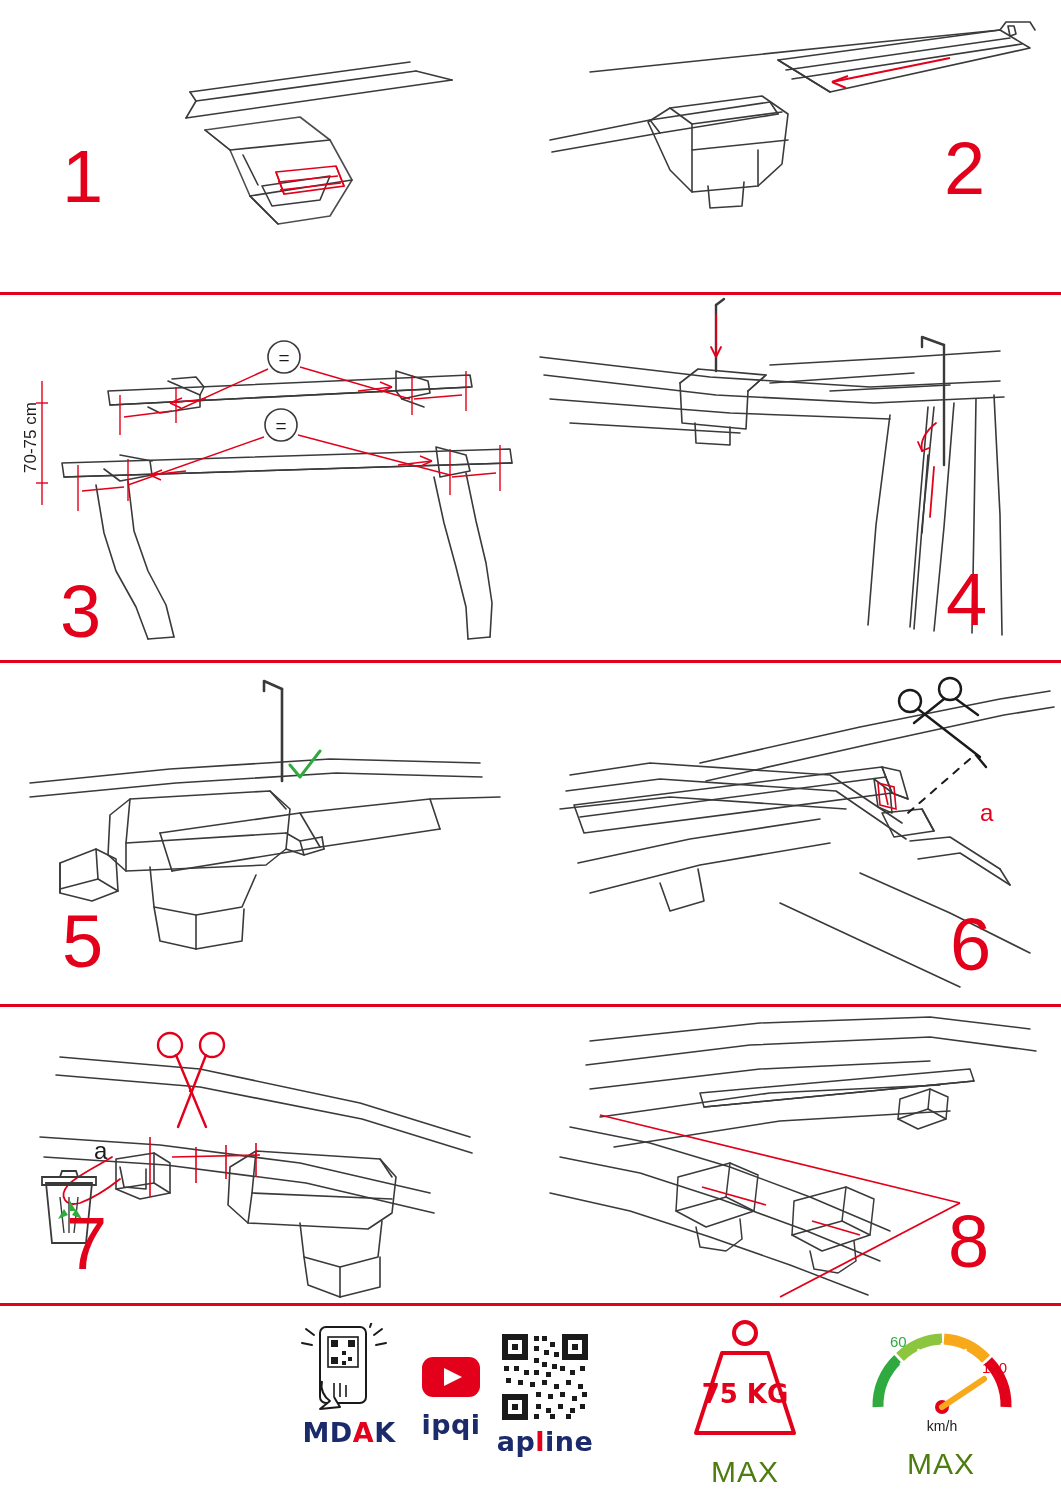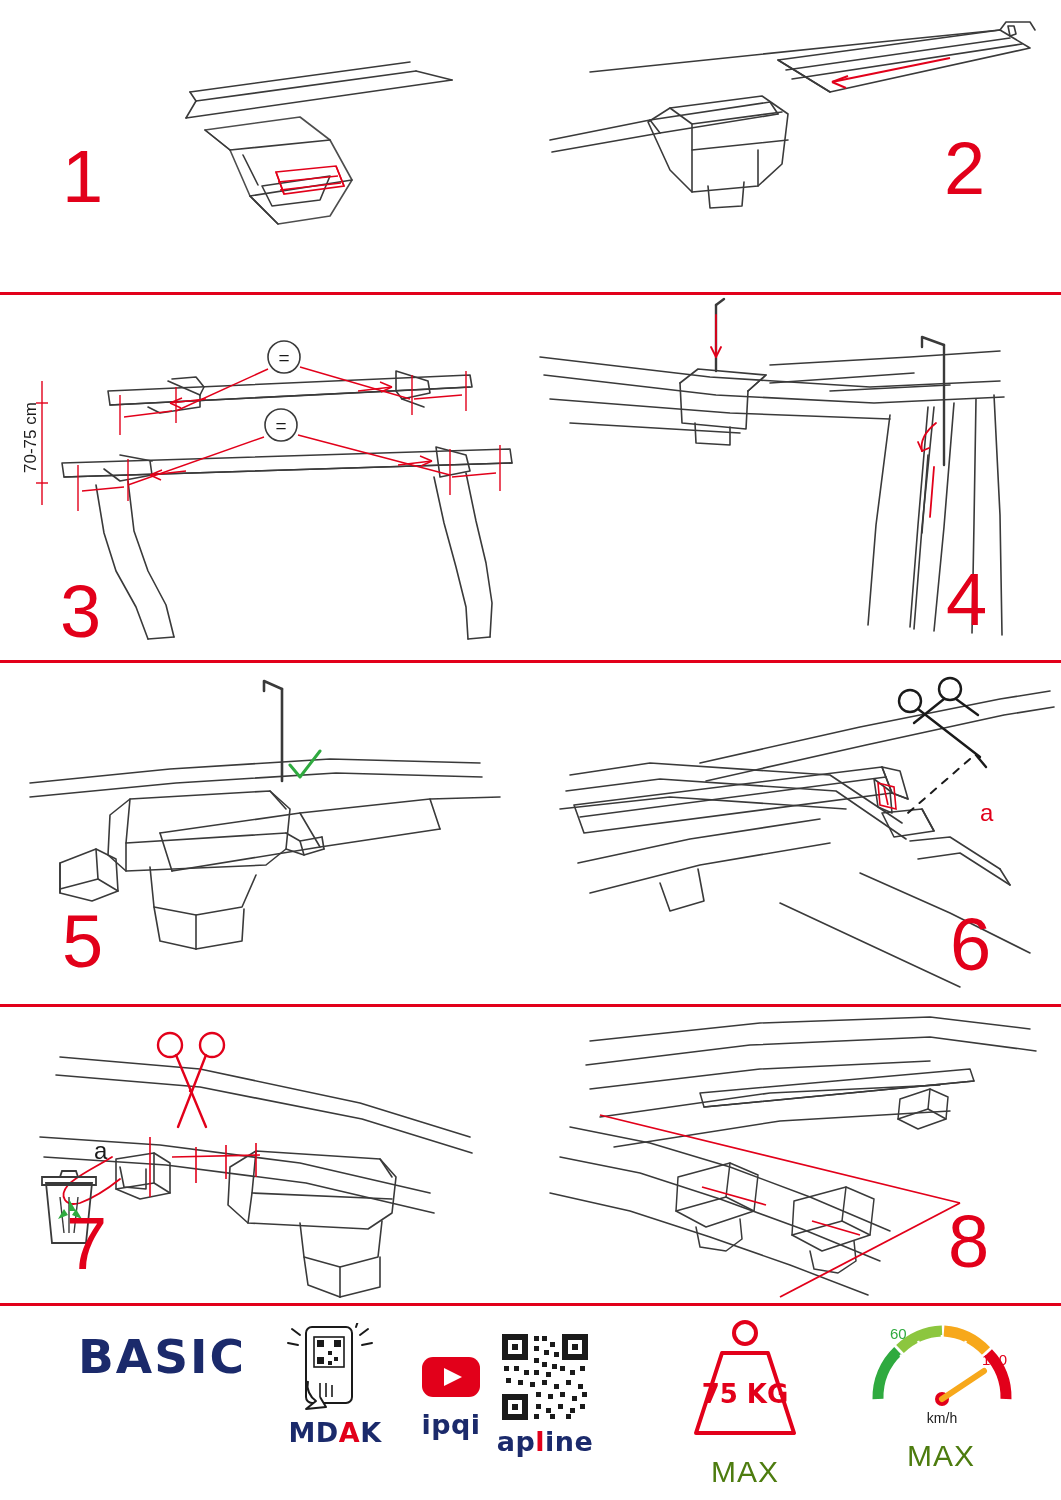--- a/index.html
+++ b/index.html
@@ -481,24 +481,23 @@
         <path d="M282 214 L330 228"></path>
       </g>
     </svg>
     <div class="step-num" style="left:418px; top:198px;">8</div>
   </div>
 
   <div class="rule r4"></div>
 
   <div class="footer">
 
-    <div class="brand-basic">BASIC</div>
-
-
-    <div class="logo-block" style="left:276px; top:20px; width:118px;">
+
+
+    <div class="logo-block" style="left:290px; top:20px; width:118px;">
       <svg width="118" height="92" viewBox="0 0 118 92">
         <rect x="30" y="4" width="46" height="76" rx="6" fill="#ffffff" stroke="#1a1a1a" stroke-width="2"></rect>
         <rect x="38" y="14" width="30" height="30" fill="none" stroke="#1a1a1a" stroke-width="1.6"></rect>
         <g fill="#1a1a1a">
           <rect x="41" y="17" width="7" height="7"></rect>
             <rect x="58" y="17" width="7" height="7"></rect>
           <rect x="41" y="34" width="7" height="7"></rect>
             <rect x="52" y="28" width="4" height="4"></rect>
           <rect x="58" y="34" width="4" height="4"></rect>
             <rect x="52" y="38" width="4" height="4"></rect>
@@ -583,21 +582,21 @@
 
     <div class="logo-block" style="left:660px; top:16px; width:170px;text-align:center;">
       <svg width="170" height="130" viewBox="0 0 170 130">
         <circle cx="85" cy="14" r="11" fill="none" stroke="#e2001a" stroke-width="4"></circle>
         <path d="M62 34 L108 34 L134 114 L36 114 Z" fill="none" stroke="#e2001a" stroke-width="4" stroke-linejoin="round"></path>
         <text class="weight-text" x="85" y="84" text-anchor="middle">75 KG</text>
       </svg>
       <div class="max-label" style="position:relative; left:0; top:2px;">MAX</div>
     </div>
 
-    <div class="logo-block" style="left:856px; top:0; width:170px;">
+    <div class="logo-block" style="left:856px; top:8px; width:170px;">
       <svg width="170" height="130" viewBox="0 0 170 130">
         <path d="M22 96 A64 64 0 0 1 42 48" fill="none" stroke="#2faa3f" stroke-width="11" stroke-linecap="butt"></path>
         <path d="M44 46 A64 64 0 0 1 86 28" fill="none" stroke="#8cc63f" stroke-width="11"></path>
         <path d="M88 28 A64 64 0 0 1 130 48" fill="none" stroke="#f7a81b" stroke-width="11"></path>
         <path d="M132 50 A64 64 0 0 1 150 96" fill="none" stroke="#e2001a" stroke-width="11"></path>
         <g stroke="#ffffff" stroke-width="2.5">
           <path d="M33 72 L43 75"></path>
             <path d="M44 52 L52 58"></path>
             <path d="M62 38 L67 47"></path>
           <path d="M86 32 L86 43"></path>

